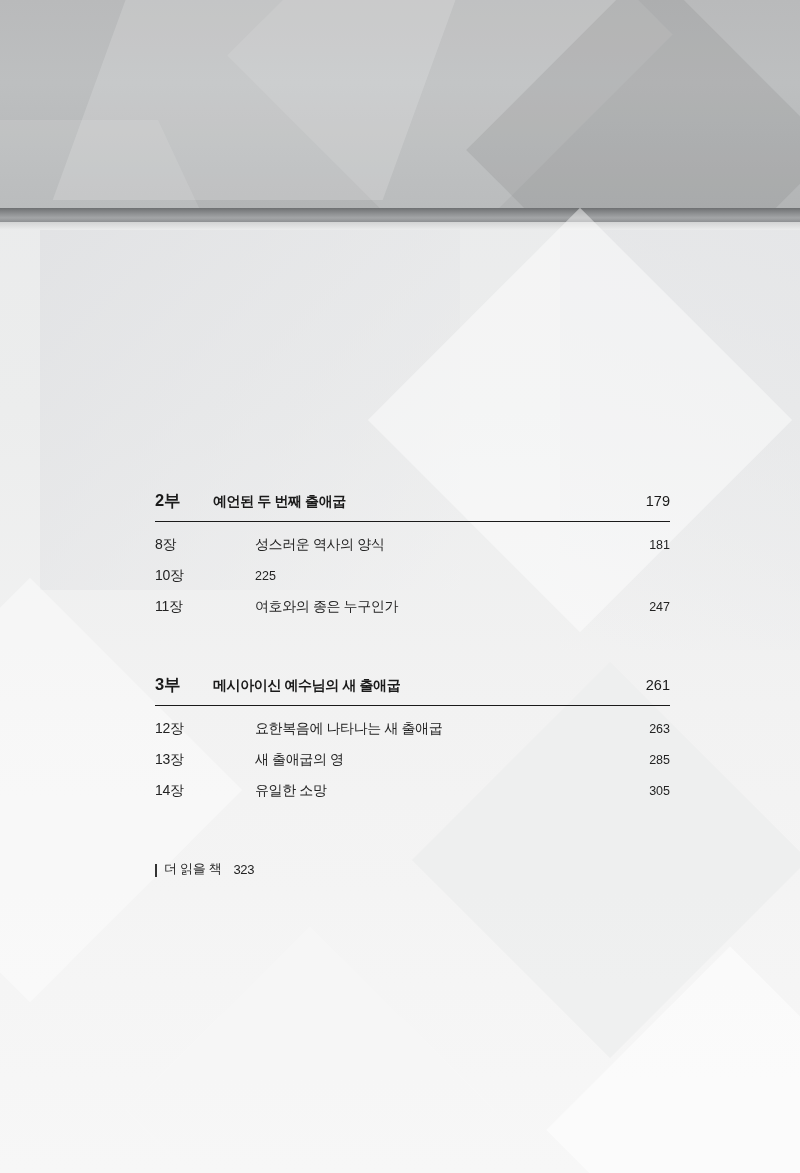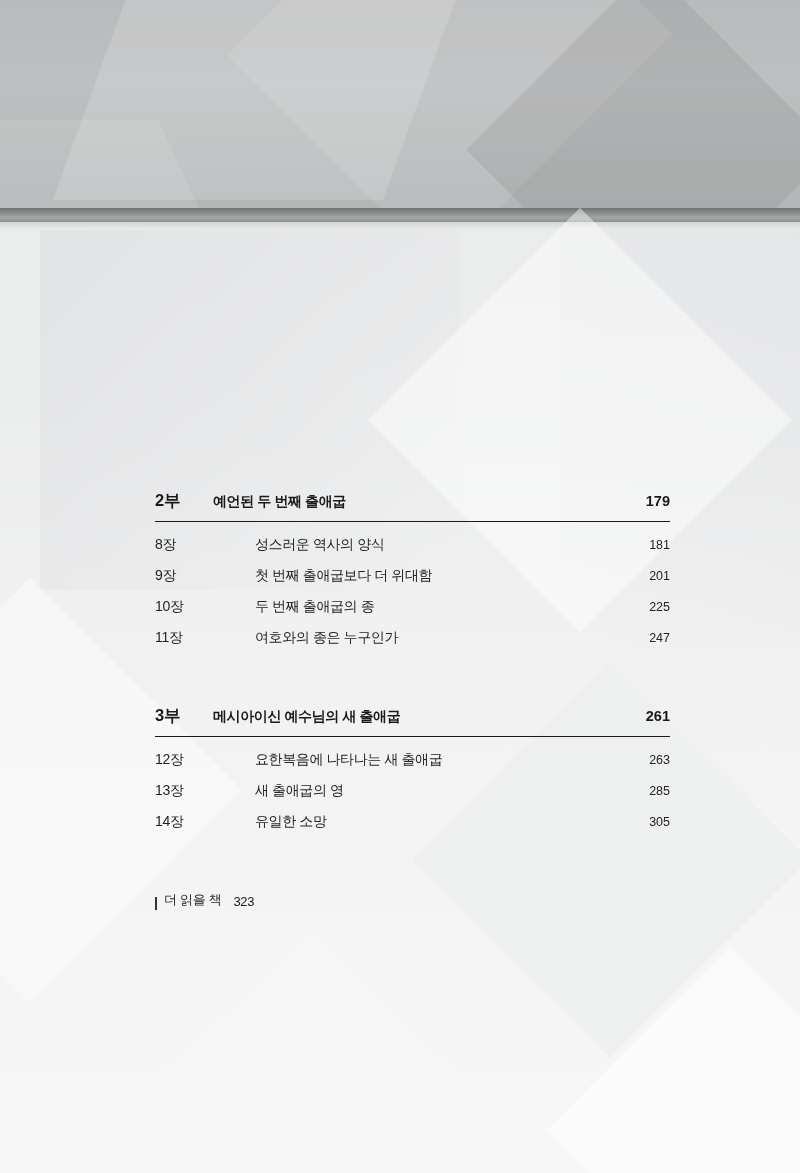--- a/index.html
+++ b/index.html
@@ -112,21 +112,21 @@
     font-size: 16.5px;
     letter-spacing: -0.3px;
   }
   .part .part-title {
     flex: 1;
     font-size: 14px;
     letter-spacing: -0.4px;
   }
   .part .part-page {
     font-size: 14.5px;
-    font-weight: bold;
+    font-weight: normal;
     text-align: right;
   }
 
   .chapters {
     margin-top: 14px;
   }
   .chapter {
     display: flex;
     align-items: baseline;
     color: #232323;
@@ -146,21 +146,21 @@
   .chapter .ch-page {
     font-size: 12.5px;
     text-align: center;
   }
 
   .group-gap { height: 45px; }
 
   .appendix {
     margin-top: 60px;
     display: flex;
-    align-items: flex-end;
+    align-items: center;
     font-size: 13px;
     color: #222;
     letter-spacing: -0.3px;
   }
   .appendix .bar {
     display: inline-block;
     width: 2px;
     height: 13px;
     background: #333;
     margin-right: 7px;
@@ -201,27 +201,21 @@
       <span class="part-title">예언된 두 번째 출애굽</span>
       <span class="part-page">179</span>
     </div>
     <div class="chapters">
       <div class="chapter">
         <span class="ch-no">8장</span>
         <span class="ch-title">성스러운 역사의 양식</span>
         <span class="ch-page">181</span>
       </div>
       <div class="chapter">
-        <span class="ch-no">9장</span>
-        <span class="ch-title">첫 번째 출애굽보다 더 위대함</span>
-        <span class="ch-page">201</span>
-      </div>
-      <div class="chapter">
         <span class="ch-no">10장</span>
-        <span class="ch-title">두 번째 출애굽의 종</span>
         <span class="ch-page">225</span>
       </div>
       <div class="chapter">
         <span class="ch-no">11장</span>
         <span class="ch-title">여호와의 종은 누구인가</span>
         <span class="ch-page">247</span>
       </div>
     </div>
 
     <div class="group-gap"></div>

